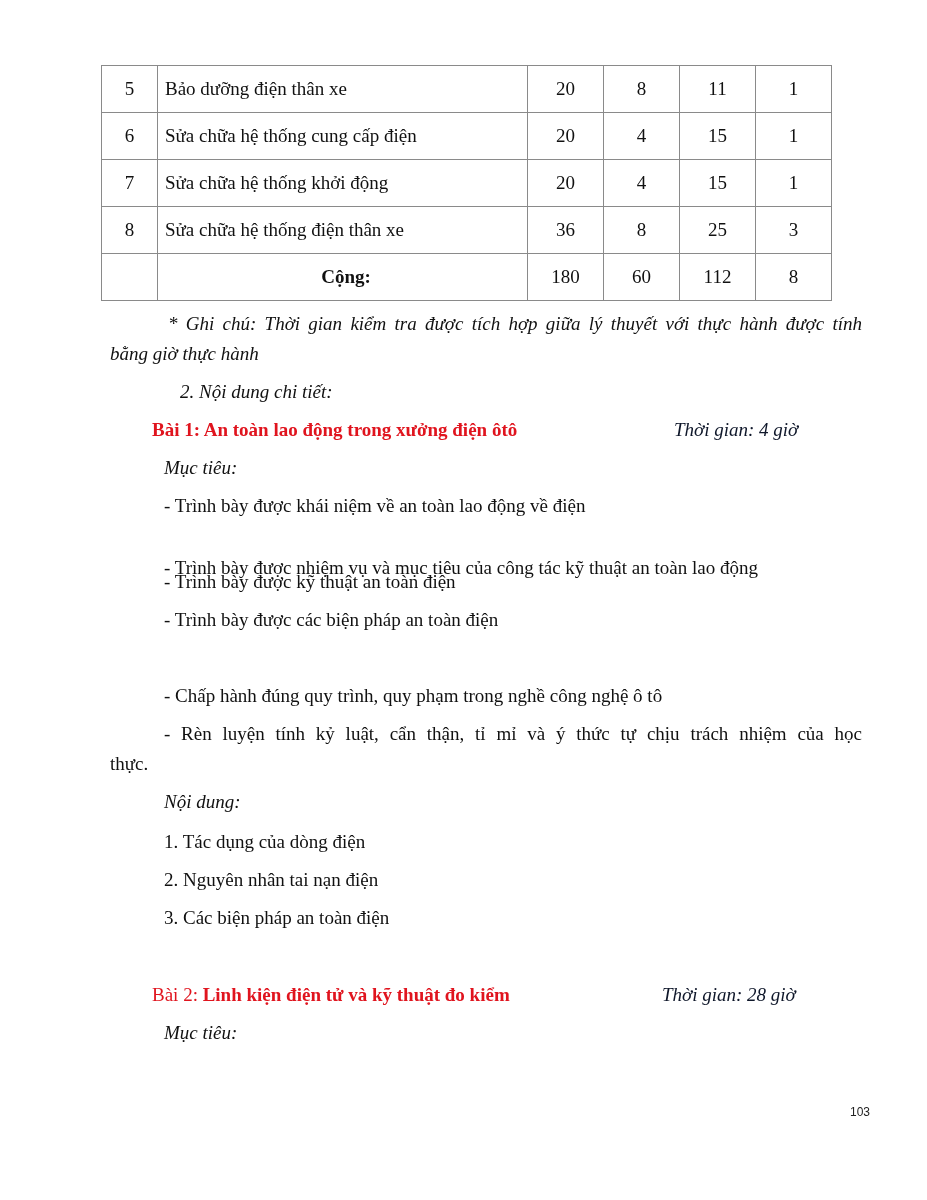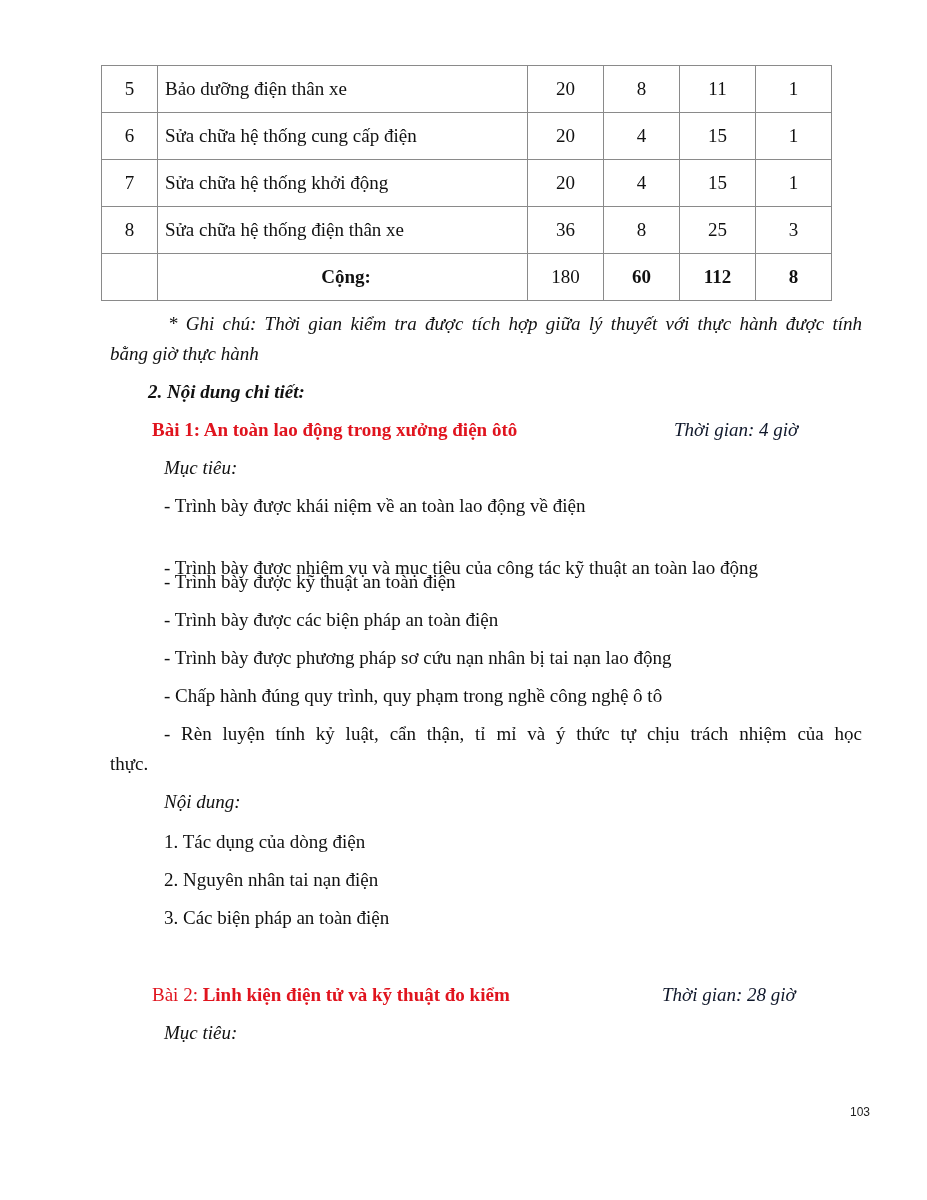--- a/index.html
+++ b/index.html
@@ -34,21 +34,21 @@
       border: 1.5px solid #8a8a8a;
       height: 46px;
       padding: 0;
       vertical-align: middle;
       font-size: 19px;
     }
     td.c-stt { width: 55px; text-align: center; }
     td.c-name { width: 362px; text-align: left; padding-left: 7px !important; }
     td.c-num { width: 75px; text-align: center; }
     td.total-label { text-align: center; font-weight: bold; }
-    td.bold { font-weight: bold; }
+    td.bold { font-weight: normal; }
 
     .line {
       position: absolute;
       white-space: nowrap;
       font-size: 19px;
       line-height: 24px;
     }
     .italic { font-style: italic; }
     .justify-line {
       position: absolute;
@@ -129,32 +129,31 @@
         <td class="c-num bold">60</td>
         <td class="c-num bold">112</td>
         <td class="c-num bold">8</td>
       </tr>
     </tbody>
   </table>
 
   <div class="justify-line italic" style="top:312px; left:110px; width:752px; padding-left:58px; box-sizing:border-box;"><span>* Ghi chú: Thời gian kiểm tra được tích hợp giữa lý thuyết với thực hành được tính</span></div>
   <div class="line italic" style="top:342px; left:110px;">bằng giờ thực hành</div>
 
-  <div class="line italic" style="top:380px; left:148px;font-weight:bold;">2. Nội dung chi tiết:</div>
+  <div class="line italic" style="top:380px; left:180px;">2. Nội dung chi tiết:</div>
 
   <div class="line red-title" style="top:418px; left:152px;">Bài 1: An toàn lao động trong xưởng điện ôtô</div>
   <div class="line red-time" style="top:418px; left:674px;">Thời gian: 4 giờ</div>
 
   <div class="line italic" style="top:456px; left:164px;">Mục tiêu:</div>
 
   <div class="line" style="top:494px; left:164px;">- Trình bày được khái niệm về an toàn lao động về điện</div>
   <div class="line" style="top:532px; left:164px;margin-top:24px;">- Trình bày được nhiệm vụ và mục tiêu của công tác kỹ thuật an toàn lao động</div>
   <div class="line" style="top:570px; left:164px;">- Trình bày được kỹ thuật an toàn điện</div>
   <div class="line" style="top:608px; left:164px;">- Trình bày được các biện pháp an toàn điện</div>
-  <div class="line" style="top:646px; left:164px;">- Trình bày được phương pháp sơ cứu nạn nhân bị tai nạn lao động</div>
   <div class="line" style="top:684px; left:164px;">- Chấp hành đúng quy trình, quy phạm trong nghề công nghệ ô tô</div>
 
   <div class="justify-line" style="top:722px; left:110px; width:752px; padding-left:54px; box-sizing:border-box;"><span>- Rèn luyện tính kỷ luật, cẩn thận, tỉ mỉ và ý thức tự chịu trách nhiệm của học</span></div>
   <div class="line" style="top:752px; left:110px;">thực.</div>
 
   <div class="line italic" style="top:790px; left:164px;">Nội dung:</div>
   <div class="line" style="top:830px; left:164px;">1. Tác dụng của dòng điện</div>
   <div class="line" style="top:868px; left:164px;">2. Nguyên nhân tai nạn điện</div>
   <div class="line" style="top:906px; left:164px;">3. Các biện pháp an toàn điện</div>
 

